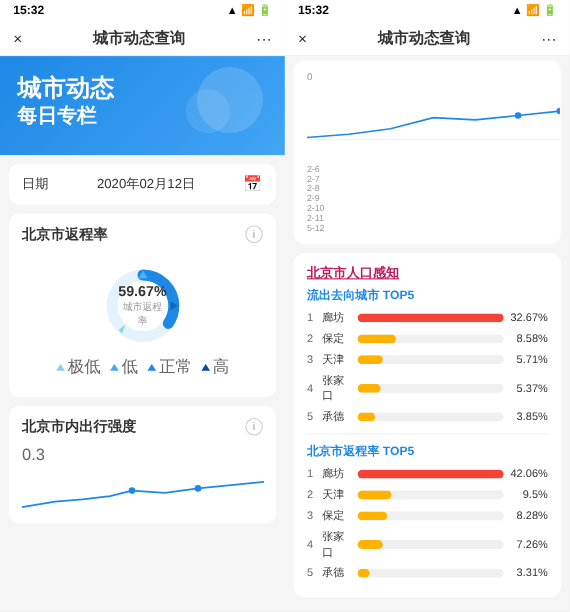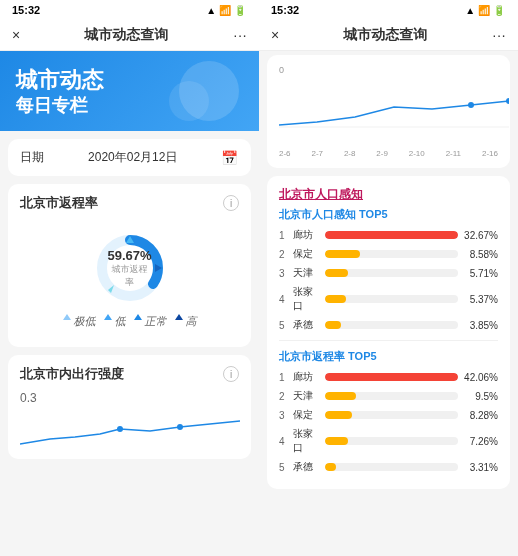--- a/index.html
+++ b/index.html
@@ -57,21 +57,21 @@
     .nav-icon {
       font-size: 14px;
       color: #333;
       cursor: pointer;
     }
 
     .hero-banner {
       background: linear-gradient(135deg, #1e88e5 0%, #42a5f5 100%);
       padding: 16px;
       position: relative;
-      height: 80px;
+      height: 90px;
       overflow: hidden;
     }
 
     .hero-title {
       color: #fff;
       font-size: 22px;
       font-weight: 800;
       line-height: 1.2;
     }
 
@@ -110,21 +110,21 @@
 
     .card {
       background: #fff;
       border-radius: 10px;
       padding: 10px 12px;
       margin-bottom: 8px;
     }
 
     .field-row {
       display: flex;
-      align-items: flex-end;
+      align-items: flex-start;
       justify-content: space-between;
     }
 
     .field-label {
       font-size: 12px;
       color: #333;
     }
 
     .field-value {
       font-size: 12px;
@@ -195,25 +195,24 @@
 
     .legend {
       display: flex;
       gap: 8px;
       margin-top: 6px;
       justify-content: center;
     }
 
     .legend-item {
       display: flex;
-      align-items: flex-start;
+      align-items: center;
       gap: 3px;
-      font-size: 11px;
+      font-size: 15px;
       color: #666;
-      font-style: italic;
     }
 
     .triangle-icon {
       width: 0;
       height: 0;
       border-left: 4px solid transparent;
       border-right: 4px solid transparent;
       border-bottom: 6px solid;
       display: inline-block;
     }
@@ -246,20 +245,21 @@
       position: relative;
       padding-top: 10px;
     }
 
     .bar-chart-labels {
       display: flex;
       justify-content: space-between;
       font-size: 8px;
       color: #999;
       margin-top: 2px;
+      flex-direction: column;
     }
 
     .population-card {
       background: #fff;
       border-radius: 10px;
       margin: 0 8px 8px;
       padding: 10px 12px;
       flex: 1;
       overflow-y: auto;
     }
@@ -415,21 +415,21 @@
           </div>
         </div>
       </div>
     </div>
 
     <div class="card">
       <div class="section-header">
         <span class="section-title">北京市内出行强度</span>
         <div class="info-icon">i</div>
       </div>
-      <div style="font-size:12px;color:#666;margin-bottom:4px;">0.3</div>
+      <div style="font-size:15px;color:#666;margin-bottom:4px;">0.3</div>
       <div class="activity-mini-chart">
         <svg width="220" height="40" viewBox="0 0 220 40">
           <polyline points="0,35 30,30 55,28 80,25 100,20 130,22 160,18 190,15 220,12" fill="none" stroke="#1e88e5" stroke-width="1.5"></polyline>
           <circle cx="100" cy="20" r="3" fill="#1e88e5"></circle>
           <circle cx="160" cy="18" r="3" fill="#1e88e5"></circle>
         </svg>
       </div>
     </div>
   </div>
 </div>
@@ -464,29 +464,29 @@
             <circle cx="192" cy="18" r="3" fill="#1e88e5"></circle>
           </svg>
         </div>
         <div class="bar-chart-labels">
           <span>2-6</span>
           <span>2-7</span>
           <span>2-8</span>
           <span>2-9</span>
           <span>2-10</span>
           <span>2-11</span>
-          <span>2-16</span>
+          <span>5-12</span>
         </div>
       </div>
     </div>
 
     <div class="population-card">
       <div class="pop-title">北京市人口感知</div>
 
-      <div class="top5-label">北京市人口感知 TOP5</div>
+      <div class="top5-label">流出去向城市 TOP5</div>
       <div>
 
         <div class="bar-row">
           <span class="bar-rank">1</span>
           <span class="bar-name">廊坊</span>
           <div class="bar-track">
             <div class="bar-fill" style="width:100%;background:#f44336;"></div>
           </div>
           <span class="bar-pct">32.67%</span>
         </div>

